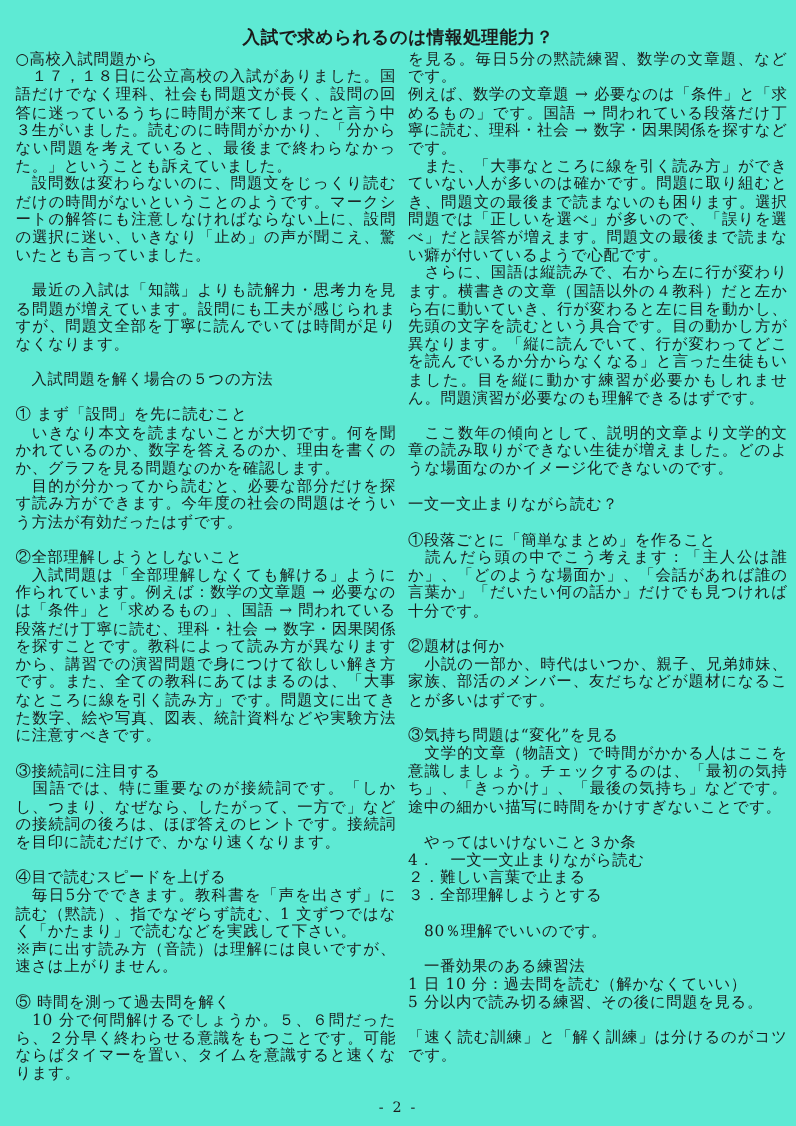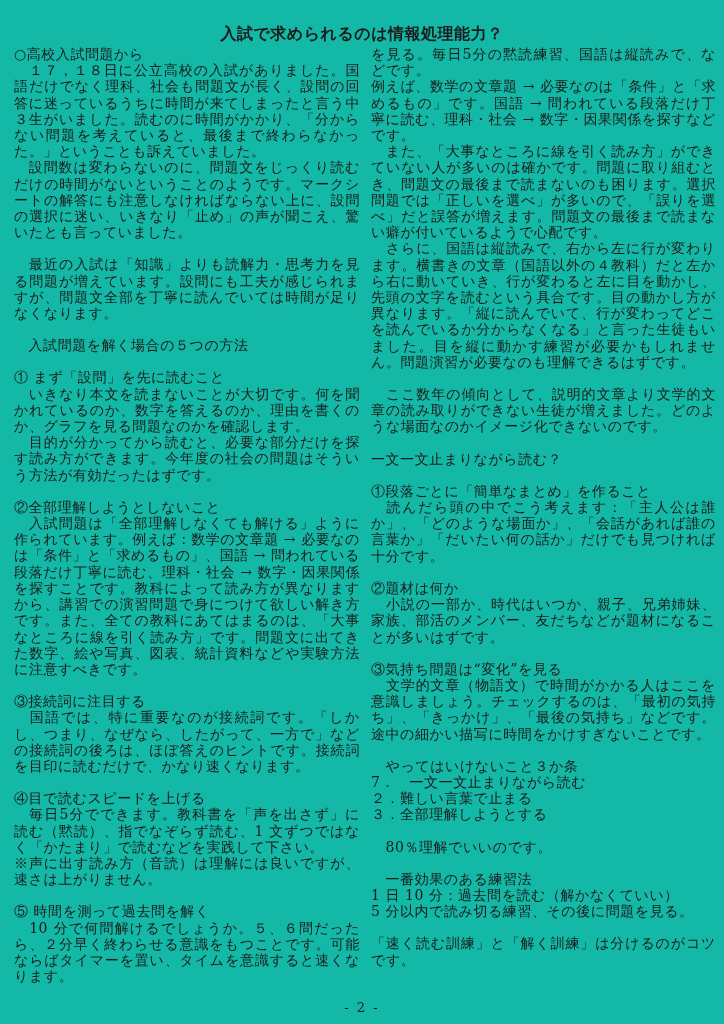--- a/index.html
+++ b/index.html
@@ -1,20 +1,20 @@
 <!DOCTYPE html>
 <html lang="ja"><head>
 <meta charset="utf-8">
 <style>
   html, body { margin: 0; padding: 0; background: #ffffff; }
   .sheet {
     position: relative;
     width: 724px;
     height: 1024px;
-    background: #14b8a6;
+    background: #5eead4;
     color: #1b1b1b;
     font-family: "DejaVu Serif", "Liberation Serif", serif;
     overflow: hidden;
     box-sizing: border-box;
   }
   .title {
     padding-top: 24px;
     text-align: center;
     font-family: "DejaVu Sans", "Liberation Sans", sans-serif;
     font-weight: bold;
@@ -77,34 +77,34 @@
       <p class="gap">④目で読むスピードを上げる</p>
       <p>　毎日5分でできます。教科書を「声を出さず」に読む（黙読）、指でなぞらず読む、1 文ずつではなく「かたまり」で読むなどを実践して下さい。</p>
       <p>※声に出す読み方（音読）は理解には良いですが、速さは上がりません。</p>
       <p class="gap">⑤ 時間を測って過去問を解く</p>
       <p>　10 分で何問解けるでしょうか。５、６問だったら、２分早く終わらせる意識をもつことです。可能ならばタイマーを置い、タイムを意識すると速くなります。</p>
     </div>
 
     <div class="divider"></div>
 
     <div class="col right">
-      <p>を見る。毎日5分の黙読練習、国語は縦読みで、などです。</p>
+      <p>を見る。毎日5分の黙読練習、数学の文章題、などです。</p>
       <p>例えば、数学の文章題 → 必要なのは「条件」と「求めるもの」です。国語 → 問われている段落だけ丁寧に読む、理科・社会 → 数字・因果関係を探すなどです。</p>
       <p>　また、「大事なところに線を引く読み方」ができていない人が多いのは確かです。問題に取り組むとき、問題文の最後まで読まないのも困ります。選択問題では「正しいを選べ」が多いので、「誤りを選べ」だと誤答が増えます。問題文の最後まで読まない癖が付いているようで心配です。</p>
       <p>　さらに、国語は縦読みで、右から左に行が変わります。横書きの文章（国語以外の４教科）だと左から右に動いていき、行が変わると左に目を動かし、先頭の文字を読むという具合です。目の動かし方が異なります。「縦に読んでいて、行が変わってどこを読んでいるか分からなくなる」と言った生徒もいました。目を縦に動かす練習が必要かもしれません。問題演習が必要なのも理解できるはずです。</p>
       <p class="gap">　ここ数年の傾向として、説明的文章より文学的文章の読み取りができない生徒が増えました。どのような場面なのかイメージ化できないのです。</p>
       <p class="gap">一文一文止まりながら読む？</p>
       <p class="gap">①段落ごとに「簡単なまとめ」を作ること</p>
       <p>　読んだら頭の中でこう考えます：「主人公は誰か」、「どのような場面か」、「会話があれば誰の言葉か」「だいたい何の話か」だけでも見つければ十分です。</p>
       <p class="gap">②題材は何か</p>
       <p>　小説の一部か、時代はいつか、親子、兄弟姉妹、家族、部活のメンバー、友だちなどが題材になることが多いはずです。</p>
       <p class="gap">③気持ち問題は“変化”を見る</p>
       <p>　文学的文章（物語文）で時間がかかる人はここを意識しましょう。チェックするのは、「最初の気持ち」、「きっかけ」、「最後の気持ち」などです。途中の細かい描写に時間をかけすぎないことです。</p>
       <p class="gap">　やってはいけないこと３か条</p>
-      <p>7．　一文一文止まりながら読む</p>
+      <p>4．　一文一文止まりながら読む</p>
       <p>２．難しい言葉で止まる</p>
       <p>３．全部理解しようとする</p>
       <p class="gap">　80％理解でいいのです。</p>
       <p class="gap">　一番効果のある練習法</p>
       <p>1 日 10 分：過去問を読む（解かなくていい）</p>
       <p>5 分以内で読み切る練習、その後に問題を見る。</p>
       <p class="gap">「速く読む訓練」と「解く訓練」は分けるのがコツです。</p>
     </div>
 
   </div>

